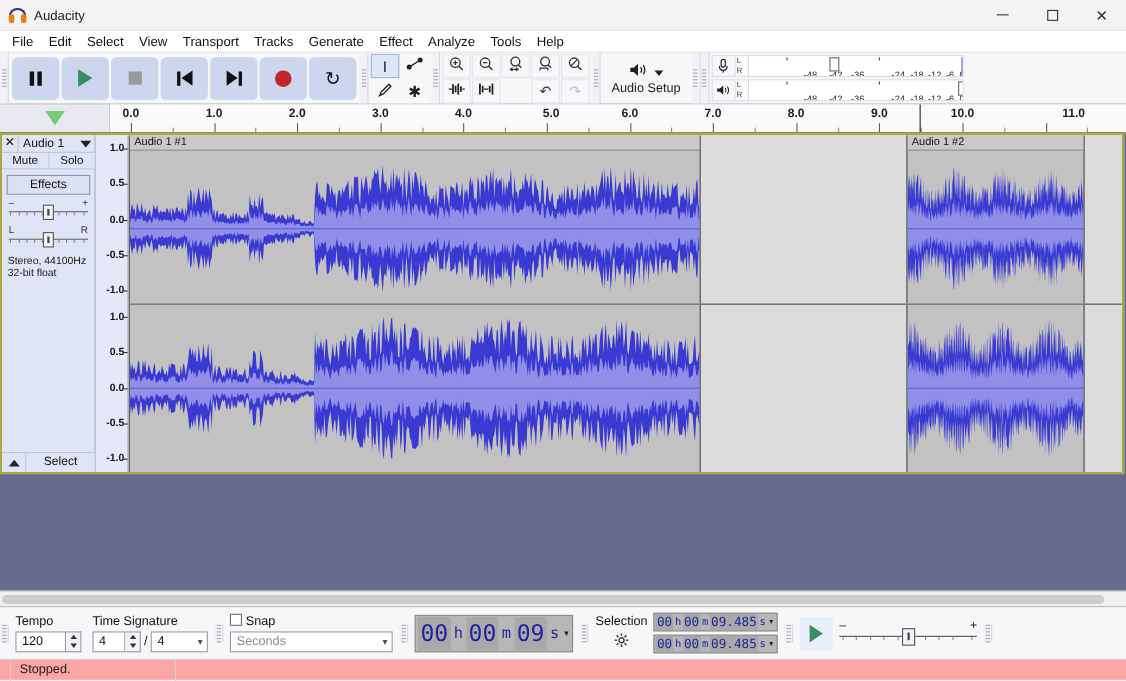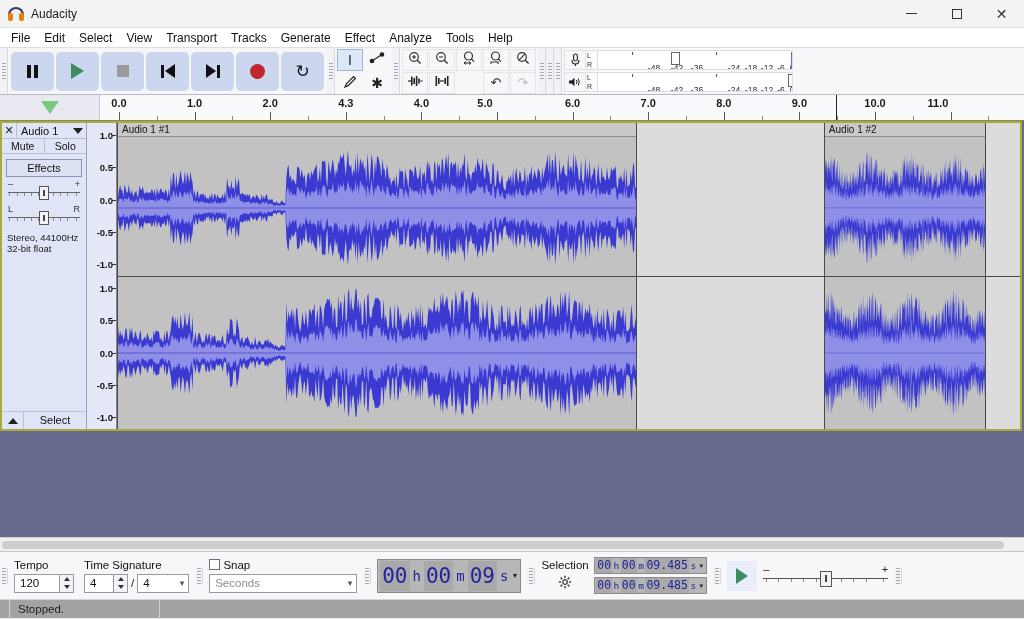--- a/index.html
+++ b/index.html
@@ -305,21 +305,21 @@
     background: #f2f2f8; border: 1px solid #555; display: flex; align-items:center; justify-content:center;
   }
   .speed-slider .sthumb i { width: 2px; height: 7px; background: #444; }
   .play-speed-btn {
     width: 30px; height: 30px; background: #e9eefb; display:flex; align-items:center; justify-content:center;
   }
   .ic-play-sm { width:0;height:0;border-left:12px solid #3b8c5e;border-top:8px solid transparent;border-bottom:8px solid transparent; }
 
   
   .statusbar {
-    height: 19px; background: #a3a3a3; border-top: 1px solid #d4d4d4;
+    height: 19px; background: #fca5a5; border-top: 1px solid #d4d4d4;
     display: flex; align-items: center; font-size: 11.5px; color: #222;
   }
   .status-cell { padding: 0 8px; height: 19px; line-height: 19px; }
   .status-cell.sep { border-right: 1px solid #d0d0d0; }
   .status-left { width: 10px; border-right: 1px solid #d0d0d0; height: 19px; }
 
   .gear { font-size: 13px; color: #444; }
 </style>
 </head>
 <body>
@@ -531,20 +531,32 @@
     </div>
 
     <div class="grabber">
         <i></i>
         <i></i>
         <i></i>
         <i></i>
         <i></i>
         <i></i>
       </div>
+    <div class="tb">
+      <div class="big-btn">
+        <div class="gl">
+          <svg width="20" height="15" viewBox="0 0 20 15">
+              <path d="M2 5.5 L5 5.5 L9 2 L9 13 L5 9.5 L2 9.5 Z" fill="#222"></path>
+              <path d="M11.5 5 Q13.2 7.5 11.5 10" fill="none" stroke="#222" stroke-width="1.2"></path>
+              <path d="M13.8 3.3 Q16.6 7.5 13.8 11.7" fill="none" stroke="#222" stroke-width="1.2"></path>
+            </svg><span></span><span class="caret-dn"></span>
+        </div>
+        <div class="lab">Audio Setup</div>
+      </div>
+    </div>
 
     <div class="grabber">
         <i></i>
         <i></i>
         <i></i>
         <i></i>
         <i></i>
         <i></i>
       </div>
 
@@ -623,45 +635,45 @@
     <div class="ruler-main" id="ruler-main">
         <span class="lbl" style="left: 19px;">0.0</span>
         <i class="maj" style="left: 19px;"></i>
         <i class="min" style="left: 56.8px;"></i>
         <span class="lbl" style="left: 94.6px;">1.0</span>
         <i class="maj" style="left: 94.6px;"></i>
         <i class="min" style="left: 132.4px;"></i>
         <span class="lbl" style="left: 170.2px;">2.0</span>
         <i class="maj" style="left: 170.2px;"></i>
         <i class="min" style="left: 208px;"></i>
-        <span class="lbl" style="left: 245.8px;">4.3</span>
+        <span class="lbl" style="left: 245.8px;">3.0</span>
         <i class="maj" style="left: 245.8px;"></i>
         <i class="min" style="left: 283.6px;"></i>
         <span class="lbl" style="left: 321.4px;">4.0</span>
         <i class="maj" style="left: 321.4px;"></i>
         <i class="min" style="left: 359.2px;"></i>
-        <span class="lbl" style="left: 385px;">5.0</span>
+        <span class="lbl" style="left: 401px;">5.0</span>
         <i class="maj" style="left: 397px;"></i>
         <i class="min" style="left: 434.8px;"></i>
         <span class="lbl" style="left: 472.6px;">6.0</span>
         <i class="maj" style="left: 472.6px;"></i>
         <i class="min" style="left: 510.4px;"></i>
         <span class="lbl" style="left: 548.2px;">7.0</span>
         <i class="maj" style="left: 548.2px;"></i>
         <i class="min" style="left: 586px;"></i>
         <span class="lbl" style="left: 623.8px;">8.0</span>
         <i class="maj" style="left: 623.8px;"></i>
         <i class="min" style="left: 661.6px;"></i>
         <span class="lbl" style="left: 699.4px;">9.0</span>
         <i class="maj" style="left: 699.4px;"></i>
         <i class="min" style="left: 737.2px;"></i>
         <span class="lbl" style="left: 775px;">10.0</span>
         <i class="maj" style="left: 775px;"></i>
         <i class="min" style="left: 812.8px;"></i>
-        <span class="lbl" style="left: 838px;">11.0</span>
+        <span class="lbl" style="left: 876px;">11.0</span>
         <i class="maj" style="left: 850.6px;"></i>
         <i class="min" style="left: 888.4px;"></i>
         <div class="playhead-line" style="left: 736.066px;"></div>
       </div>
   </div>
 
   <div class="track-area">
 
     <div class="track-shell">
 

